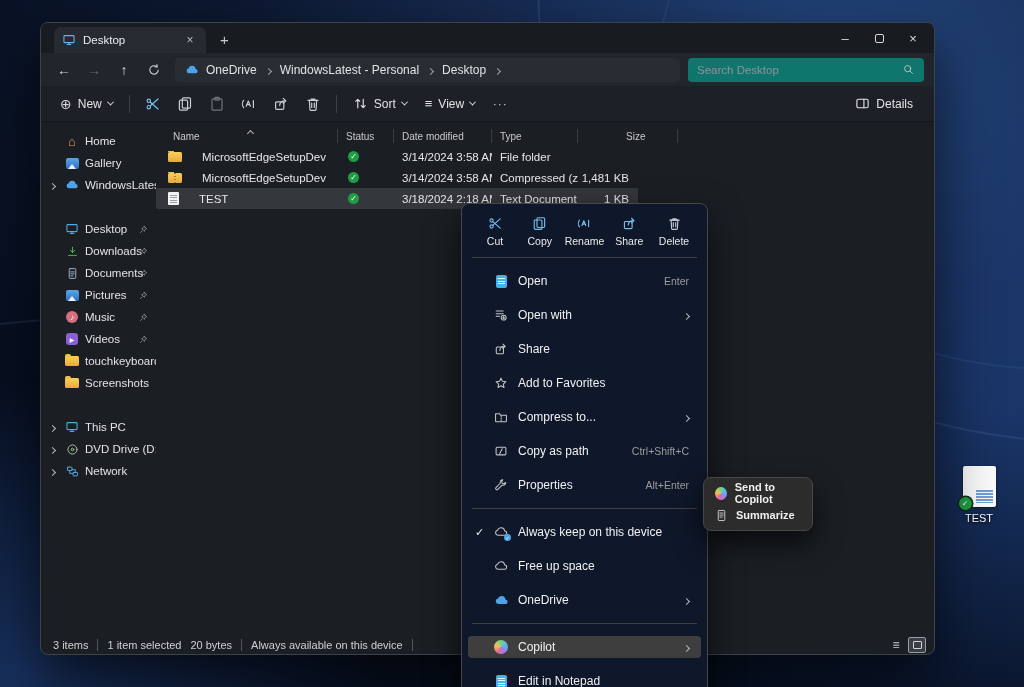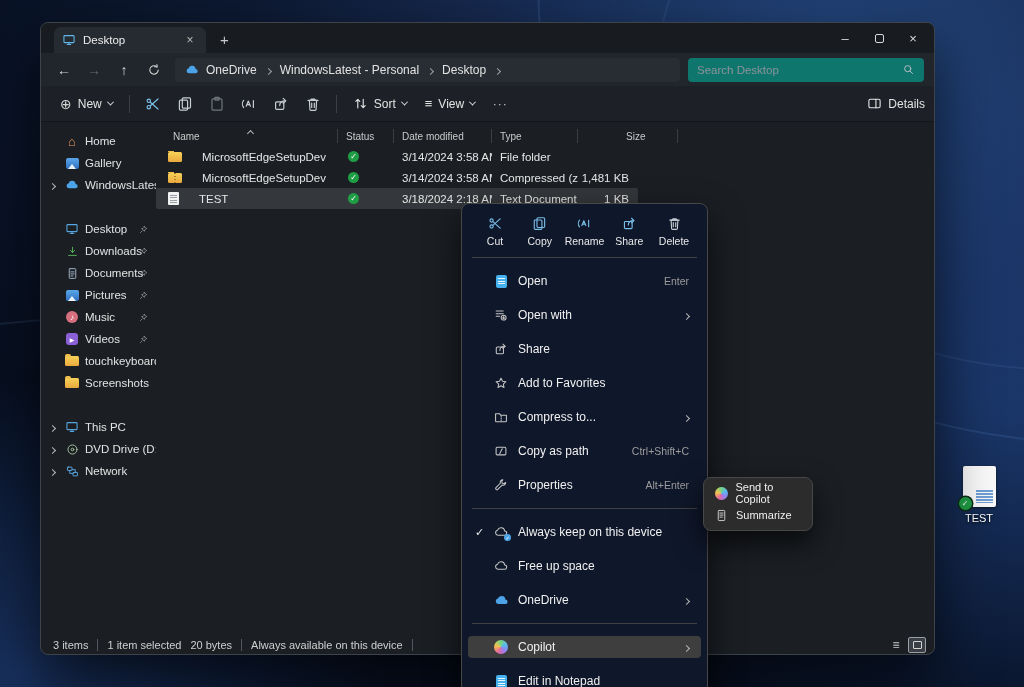--- a/index.html
+++ b/index.html
@@ -49,21 +49,21 @@
     align-items:center; padding:0 9px; margin-left:8px; margin-right:2px; }
   .searchbox input { flex:1; background:transparent; border:0; outline:0; color:#cfcfcf; font-size:11.5px; }
   .searchbox input::placeholder { color:#8d939a; }
   .searchbox svg { color:#b9bec4; }
 
   .toolbar { height:36px; background:#1d2127; border-bottom:1px solid #121519; display:flex;
     align-items:center; padding:0 10px; position:relative; }
   .tb-btn { display:flex; align-items:center; gap:6px; color:#e3e3e3; font-size:12px; padding:0 9px; height:28px; border-radius:4px; }
   .tb-ic { display:flex; width:26px; height:28px; align-items:center; justify-content:center; border-radius:4px; margin:0 3px; }
   .tb-sep { width:1px; height:18px; background:#3b4047; margin:0 7px; }
-  .tb-details { position:absolute; right:0; }
+  .tb-details { position:absolute; right:12px; }
   .blue { color:#79bde8; } .gray { color:#c8cdd3; } .dim { color:#70757c; }
   .plus-circ { color:#d5d5d5; font-size:14px; line-height:1; }
 
   .main { display:flex; height:512px; }
   .sidebar { width:115px; padding-top:8px; flex:none; }
   .side-item { height:22px; display:flex; align-items:center; gap:6px; padding-left:24px;
     position:relative; color:#e2e2e2; font-size:11.5px; white-space:nowrap; overflow:hidden; }
   .side-item .chev-l { position:absolute; left:9px; color:#b9b9b9; }
   .side-item .pin { position:absolute; right:8px; color:#a9a9a9; }
   .side-gap { height:22px; }
@@ -126,21 +126,21 @@
   .mi-chev { position:absolute; right:12px; color:#b5b5b5; }
   .mi.hl { background:#3e3e3e; }
   .cloudcheck { position:relative; display:flex; }
   .cloudcheck .cc { position:absolute; right:-3px; bottom:-2px; width:7px; height:7px; border-radius:50%;
     background:#4da3e8; color:#fff; font-size:5px; display:flex; align-items:center; justify-content:center; }
   .copilot { width:14px; height:14px; border-radius:50%;
     background:conic-gradient(from 210deg,#e66a9a,#f2c14e,#79d47f,#58b7f0,#9b7df0,#e66a9a); }
 
   .submenu { position:absolute; left:703px; top:477px; width:110px; background:#2c2c2c;
     border:1px solid #474747; border-radius:8px; box-shadow:0 12px 28px rgba(0,0,0,.7);
-    padding:4px; z-index:11; }
+    padding:4px; z-index:11;font-weight:bold; }
   .smi { height:22px; display:flex; align-items:center; gap:8px; padding-left:7px;
     font-size:11px; color:#efefef; border-radius:4px; }
 
   
   .desk-icon { position:absolute; left:951px; top:466px; width:56px; text-align:center; z-index:1; }
   .di-page { width:33px; height:41px; background:#fafafa; border-radius:2px; margin:0 auto;
     position:relative; box-shadow:0 1px 3px rgba(0,0,0,.55); }
   .di-lines { position:absolute; right:3px; bottom:4px; width:17px; height:13px;
     background:repeating-linear-gradient(#6f9fd6 0 1.5px, transparent 1.5px 3px); }
   .di-badge { position:absolute; left:-4px; bottom:-3px; width:13px; height:13px; border-radius:50%;

